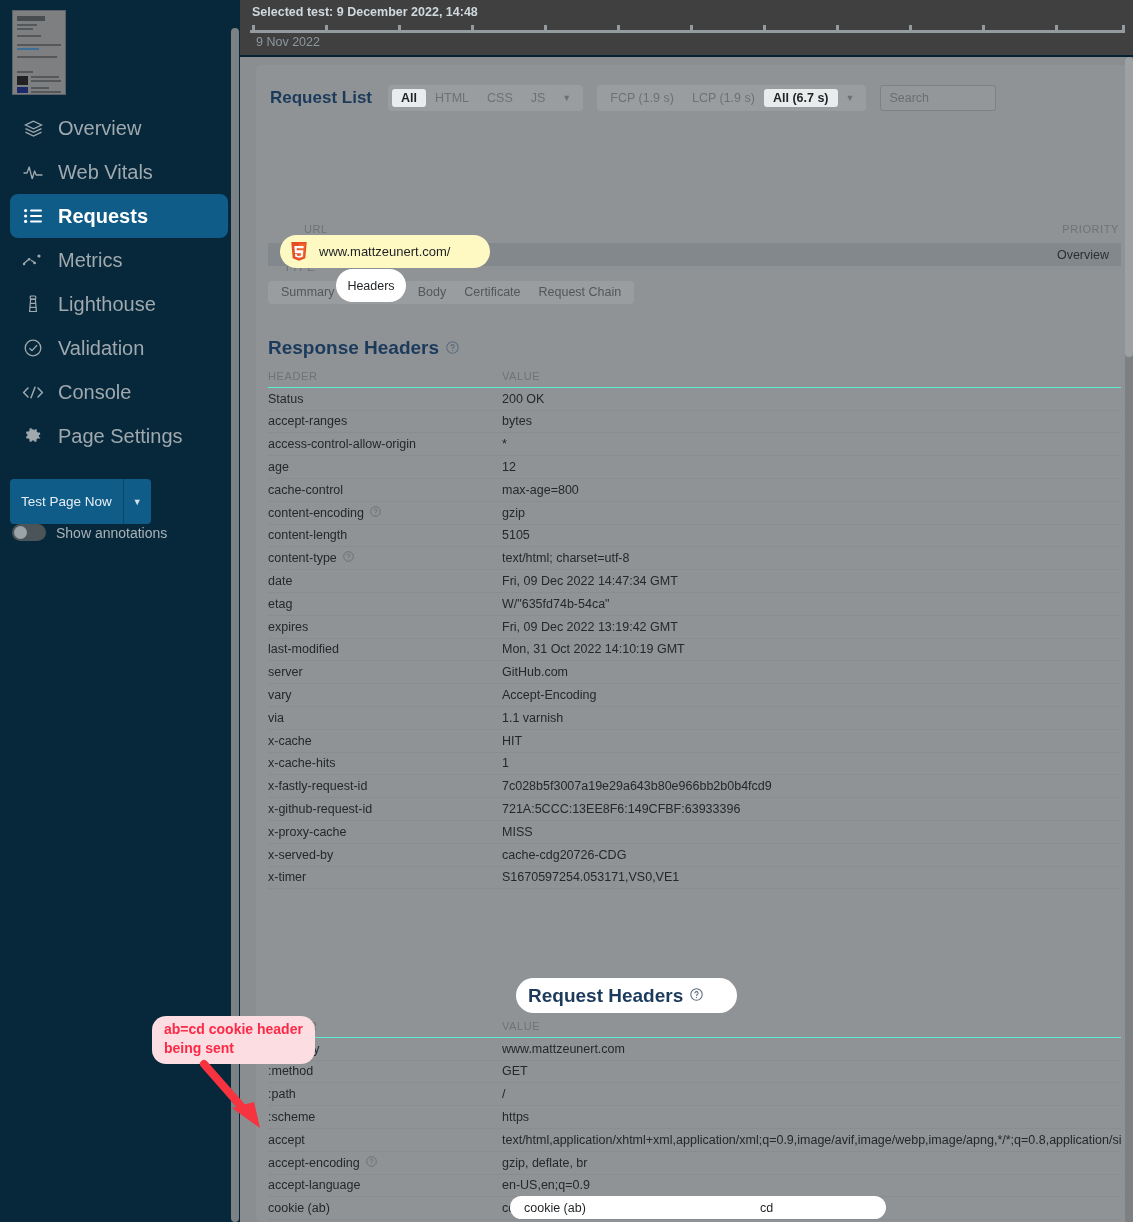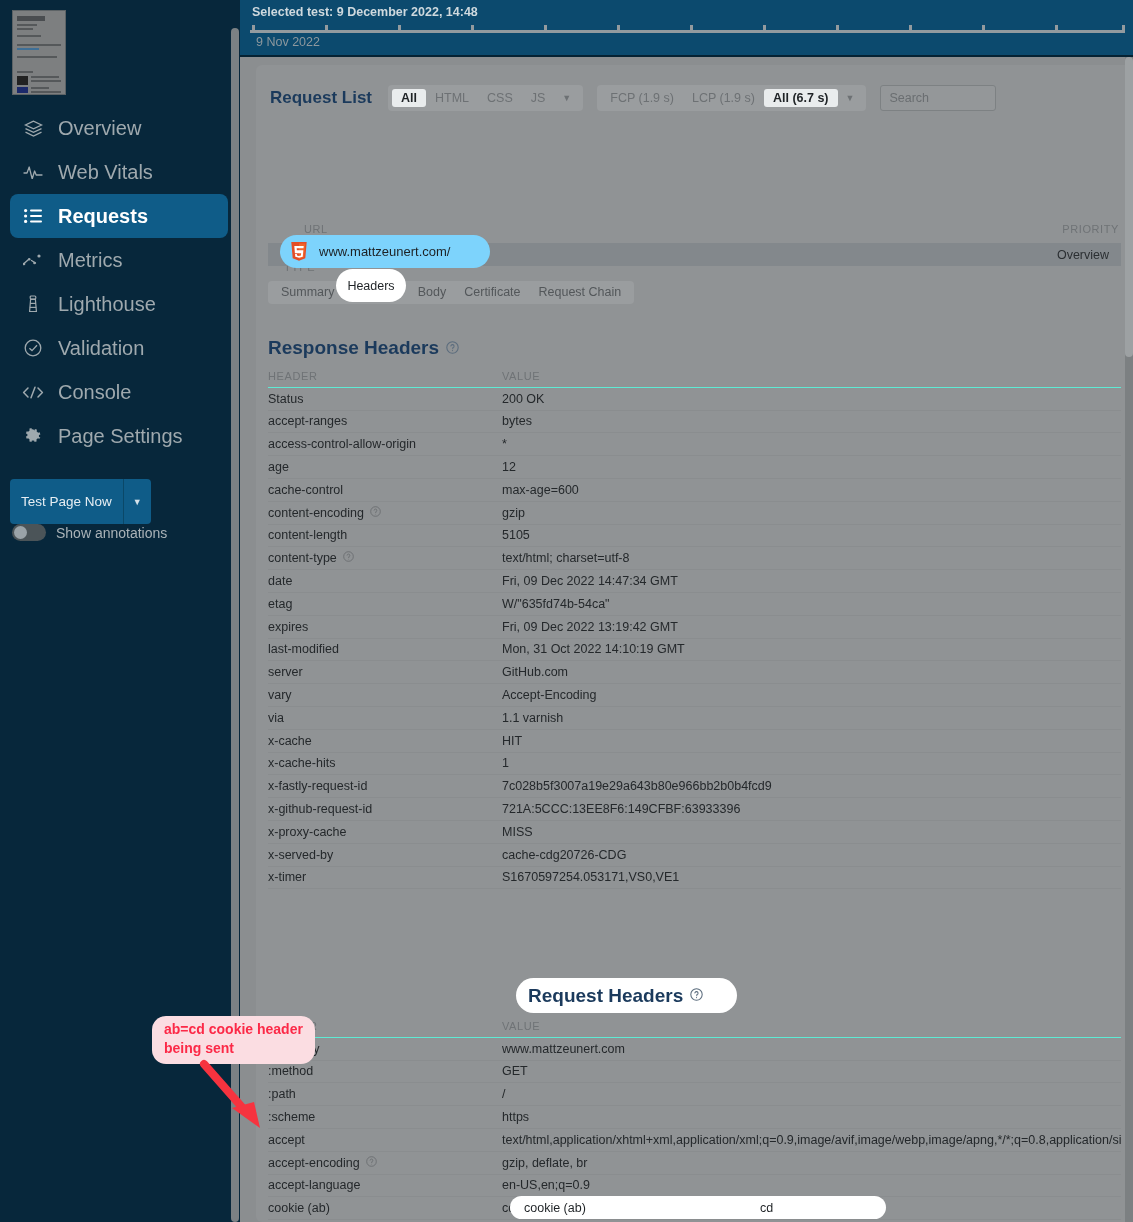--- a/index.html
+++ b/index.html
@@ -78,21 +78,21 @@
     content: ""; position: absolute; left: 2px; top: 2px;
     width: 13px; height: 13px; border-radius: 50%;
     background: #9aa3a8;
   }
   .annot-label { color: #aab3b8; font-size: 14px; }
 
   
   #topbar {
     position: absolute; left: 240px; top: 0;
     width: 893px; height: 55px;
-    background: #0c4a6e;
+    background: #404040;
   }
   #selected-test {
     position: absolute; left: 12px; top: 5px;
     color: #cfd9de; font-size: 12.5px; font-weight: bold;
   }
   #ruler {
     position: absolute; left: 10px; top: 25px;
     width: 875px; height: 8px;
   }
   #ruler .bar {
@@ -165,21 +165,21 @@
     display: flex; align-items: center;
   }
   #req-row .prio {
     position: absolute; right: 12px;
     font-size: 12.5px; color: #2b2f32;
   }
   
   #url-spot {
     position: absolute; left: 24px; top: 170px;
     width: 210px; height: 33px;
-    background: #7dd3fc; border-radius: 17px;
+    background: #fef9c3; border-radius: 17px;
     display: flex; align-items: center; padding-left: 10px;
   }
   .html5-ico { width: 18px; height: 20px; margin-right: 11px; flex:0 0 18px; }
   #url-text { font-size: 13px; color: #1d2124; }
 
   
   #tabs {
     position: absolute; left: 12px; top: 216px;
     background: #9a9d9f; border-radius: 4px;
     height: 23px; display: flex; align-items: center; padding: 0 4px;
@@ -499,21 +499,21 @@
           <div class="hrow">
             <span class="hkey">access-control-allow-origin</span>
             <span class="hval">*</span>
           </div>
           <div class="hrow">
             <span class="hkey">age</span>
             <span class="hval">12</span>
           </div>
           <div class="hrow">
             <span class="hkey">cache-control</span>
-            <span class="hval">max-age=600</span>
+            <span class="hval">max-age=800</span>
           </div>
           <div class="hrow">
             <span class="hkey">content-encoding<span class="inl-q"><svg width="11" height="11" viewBox="0 0 13 13" fill="none" stroke="#6a6e71" stroke-width="1.05">
                   <circle cx="6.5" cy="6.5" r="5.7"></circle>
                   <path d="M4.9 4.9a1.6 1.6 0 1 1 1.9 1.9v1" stroke-linecap="round"></path>
                   <circle cx="6.5" cy="9.6" r="0.55" fill="#6a6e71" stroke="none"></circle>
                 </svg></span></span>
             <span class="hval">gzip</span>
           </div>
           <div class="hrow">

